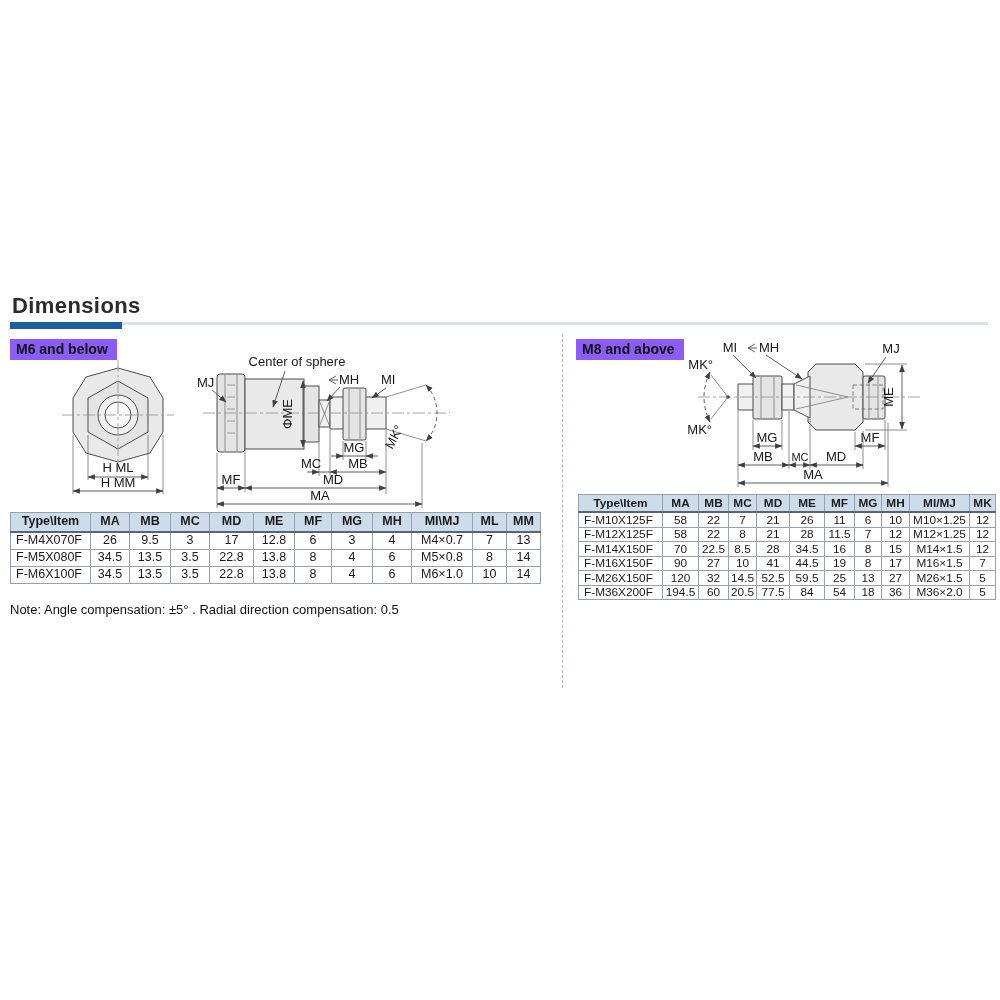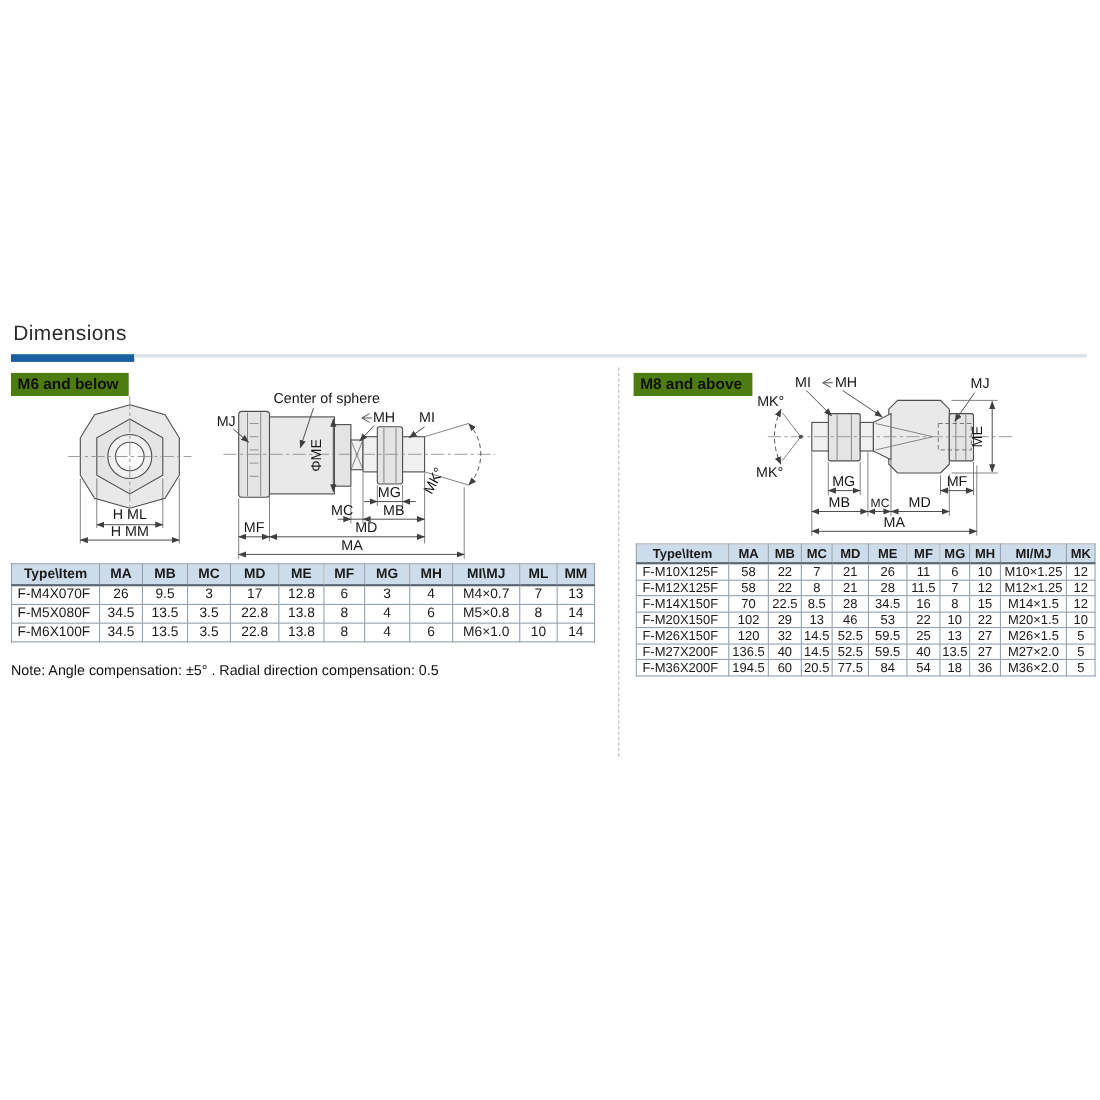--- a/index.html
+++ b/index.html
@@ -1,21 +1,21 @@
 <!DOCTYPE html>
 <html><head>
 <meta charset="utf-8">
 <style>
   html,body{margin:0;padding:0;background:#fff;}
   body{width:1000px;height:1000px;position:relative;font-family:"Liberation Sans","DejaVu Sans",sans-serif;color:#1a1a1a;overflow:hidden;}
   .abs{position:absolute;}
-  #page-title{left:12px;top:293px;font-size:19px;font-weight:normal;color:#2b2b2b;letter-spacing:.4px;}
+  #page-title{left:12px;top:293px;font-size:22px;font-weight:bold;color:#2b2b2b;letter-spacing:.4px;}
   #bar-dark{left:10px;top:322px;width:112px;height:7px;background:#1a5fa0;}
   #bar-light{left:122px;top:322px;width:866px;height:3px;background:#d9e2ec;}
-  .section-label{font-size:14px;font-weight:bold;background:#4d7c0f;color:#111;padding:2px 9px 3px 6px;}
+  .section-label{font-size:14px;font-weight:bold;background:#8b5cf6;color:#111;padding:2px 9px 3px 6px;}
   #label-m6{left:10px;top:339px;}
   #label-m8{left:576px;top:339px;}
   #divider{left:562px;top:334px;height:354px;border-left:1px dashed #b3bac2;width:0;}
   table.dim-table{border-collapse:collapse;table-layout:fixed;background:#fff;}
   .dim-table th,.dim-table td{border:1px solid #96a1ab;text-align:center;padding:0 1px;line-height:1.05;overflow:hidden;white-space:nowrap;}
   .dim-table thead th{background:#cddcea;font-weight:bold;border-bottom:2px solid #5a6572;}
   .dim-table tbody td:first-child{text-align:left;padding-left:5px;}
   #left-table{left:10px;top:512px;width:530px;font-size:12.5px;}
   #left-table th{height:18px;}
   #left-table td{height:16px;}
@@ -349,59 +349,46 @@
         <td>8.5</td>
         <td>28</td>
         <td>34.5</td>
         <td>16</td>
         <td>8</td>
         <td>15</td>
         <td>M14×1.5</td>
         <td>12</td>
       </tr>
     <tr>
-        <td>F-M20X150F</td>
-        <td>102</td>
-        <td>29</td>
-        <td>13</td>
-        <td>46</td>
-        <td>53</td>
-        <td>22</td>
+        <td>F-M16X150F</td>
+        <td>90</td>
+        <td>27</td>
         <td>10</td>
-        <td>22</td>
-        <td>M20×1.5</td>
-        <td>10</td>
+        <td>41</td>
+        <td>44.5</td>
+        <td>19</td>
+        <td>8</td>
+        <td>17</td>
+        <td>M16×1.5</td>
+        <td>7</td>
       </tr>
     <tr>
         <td>F-M26X150F</td>
         <td>120</td>
         <td>32</td>
         <td>14.5</td>
         <td>52.5</td>
         <td>59.5</td>
         <td>25</td>
         <td>13</td>
         <td>27</td>
         <td>M26×1.5</td>
         <td>5</td>
       </tr>
     <tr>
-        <td>F-M27X200F</td>
-        <td>136.5</td>
-        <td>40</td>
-        <td>14.5</td>
-        <td>52.5</td>
-        <td>59.5</td>
-        <td>40</td>
-        <td>13.5</td>
-        <td>27</td>
-        <td>M27×2.0</td>
-        <td>5</td>
-      </tr>
-    <tr>
         <td>F-M36X200F</td>
         <td>194.5</td>
         <td>60</td>
         <td>20.5</td>
         <td>77.5</td>
         <td>84</td>
         <td>54</td>
         <td>18</td>
         <td>36</td>
         <td>M36×2.0</td>

